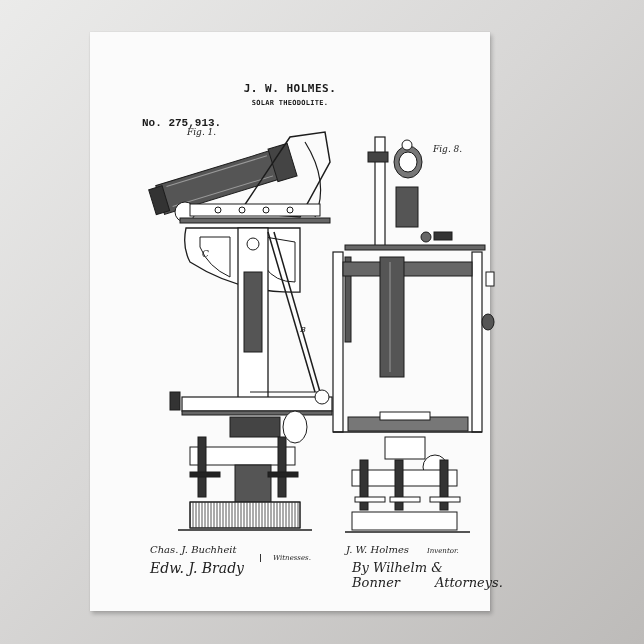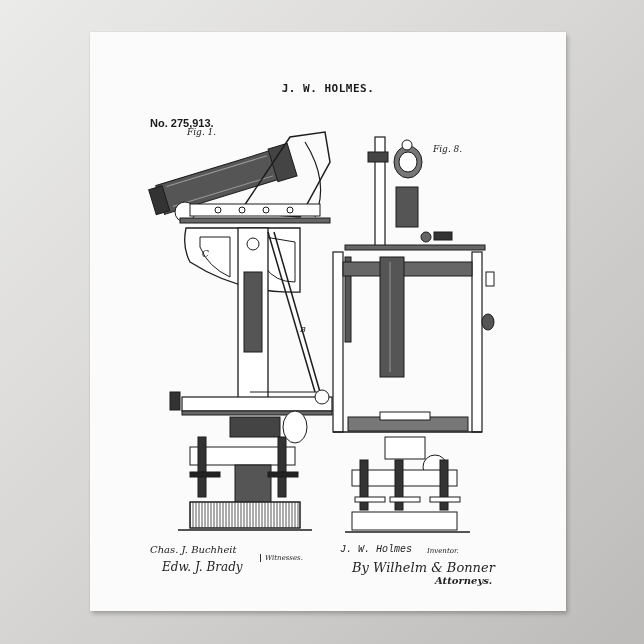--- a/index.html
+++ b/index.html
@@ -3,39 +3,40 @@
   <meta charset="utf-8">
   <style>
     html, body { margin: 0; padding: 0; }
     body {
       width: 644px; height: 644px; overflow: hidden;
       background: linear-gradient(135deg, #ebebea 0%, #d8d7d6 45%, #bdbbb9 100%);
       position: relative;
       font-family: "DejaVu Serif", serif;
     }
     .poster {
-      position: absolute; left: 90px; top: 32px; width: 476px; height: 579px;
+      position: absolute; left: 90px; top: 32px; width: 400px; height: 579px;
       background: #fbfbfb;
       box-shadow: 2px 3px 4px rgba(0,0,0,0.22), 0 0 1px rgba(0,0,0,0.15);
     }
     .hdr { position: absolute; left: 0; width: 100%; text-align: center; color: #1a1a1a; }
     .inventor { top: 50px; font-family: "DejaVu Sans Mono", monospace; font-weight: bold; font-size: 11px; letter-spacing: 0.5px; }
     .title { top: 67px; font-family: "DejaVu Sans Mono", monospace; font-weight: bold; font-size: 7px; letter-spacing: 0.3px; }
-    .patno { position: absolute; left: 60px; top: 85px; font-family: Liberation Sans, sans-serif; font-weight: bold; font-size: 11px; color: #1a1a1a; }
+    .patno { position: absolute; left: 52px; top: 85px; font-family: Liberation Mono, monospace; font-weight: bold; font-size: 11px; color: #1a1a1a; }
     .patdate { position: absolute; left: 255px; top: 85px; font-family: "DejaVu Sans Mono", monospace; font-weight: bold; font-size: 11px; color: #1a1a1a; }
     .fig { position: absolute; font-family: "DejaVu Serif", serif; font-style: italic; font-size: 9px; color: #222; text-align: center; }
     .sig { position: absolute; font-family: "DejaVu Serif", serif; font-style: italic; color: #222; }
     svg.draw { position: absolute; left: 0; top: 0; }
   </style>
 </head>
 <body>
 
 <div class="poster">
 
   <div class="hdr inventor">J. W. HOLMES.</div>
+  <div class="hdr title">SOLAR THEODOLITE.</div>
   <div class="patno">No. 275,913.</div>
 
   <svg class="draw" width="464" height="579" viewBox="0 0 464 579">
     <g stroke="#1c1c1c" fill="none" stroke-width="1">
 
       <g transform="rotate(-17 120 160)">
         <rect x="70" y="138" width="120" height="30" fill="#555"></rect>
         <rect x="62" y="140" width="14" height="26" fill="#333"></rect>
         <rect x="188" y="136" width="20" height="34" fill="#444"></rect>
         <line x1="80" y1="142" x2="185" y2="142" stroke="#999"></line>
@@ -127,20 +128,20 @@
       <pattern id="hatch" width="3" height="3" patternUnits="userSpaceOnUse">
         <line x1="1" y1="0" x2="1" y2="3" stroke="#555" stroke-width="1"></line>
       </pattern>
     </defs>
   </svg>
 
   <div class="fig" style="left:97px; top:95px;">Fig. 1.</div>
   <div class="fig" style="left:343px; top:112px;">Fig. 8.</div>
 
   <div class="sig" style="left:60px; top:512px; font-size:10px;">Chas. J. Buchheit</div>
-  <div class="sig" style="left:72px; top:528px; font-size:12px;">Edw. J. Brady</div>
-  <div class="sig" style="left:170px; top:522px; font-size:7px; border-left:1px solid #333; padding-left:4px;">Witnesses.</div>
+  <div class="sig" style="left:60px; top:528px; font-size:14px;">Edw. J. Brady</div>
+  <div class="sig" style="left:170px; top:522px; font-size:7px; border-left:1px solid #333; padding-left:12px;">Witnesses.</div>
 
-  <div class="sig" style="left:250px; top:512px; font-size:10px;font-family:Liberation Mono, monospace;">J. W. Holmes</div>
+  <div class="sig" style="left:256px; top:512px; font-size:10px;">J. W. Holmes</div>
   <div class="sig" style="left:337px; top:515px; font-size:7px;text-align:center;">Inventor.</div>
   <div class="sig" style="left:262px; top:528px; font-size:13px;">By Wilhelm &amp; Bonner</div>
-  <div class="sig" style="left:345px; top:543px; font-size:10px;font-weight:bold;">Attorneys.</div>
+  <div class="sig" style="left:345px; top:543px; font-size:13px;">Attorneys.</div>
 </div>
 
 </body></html>

